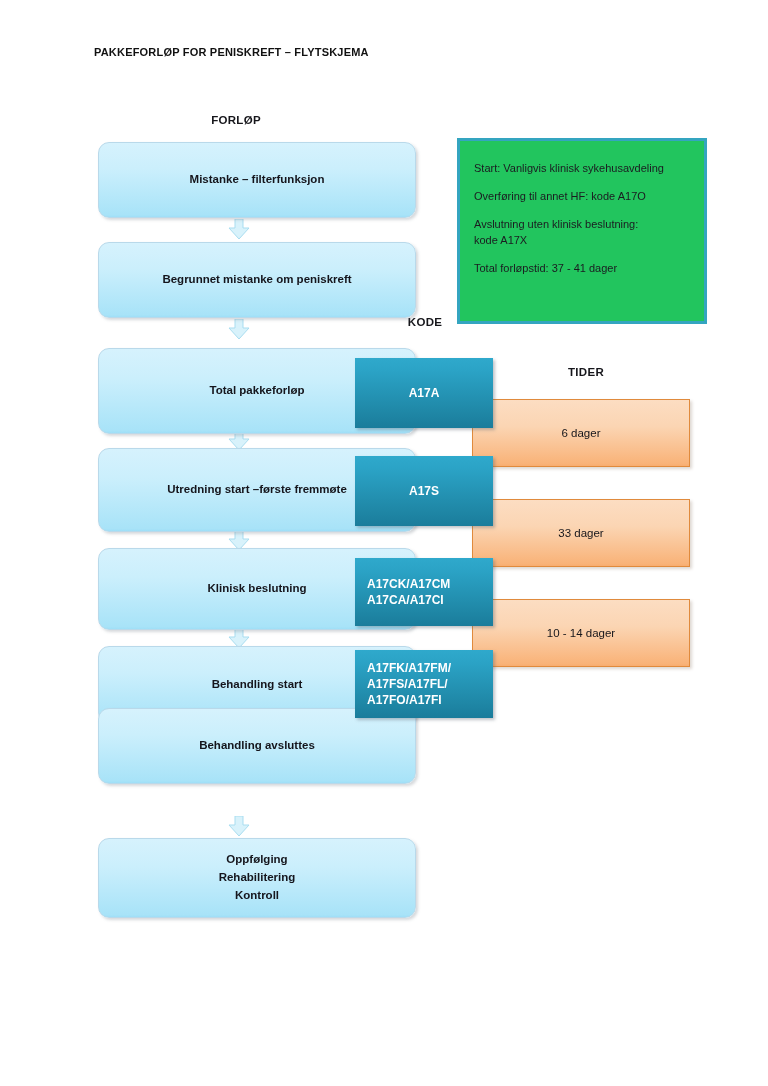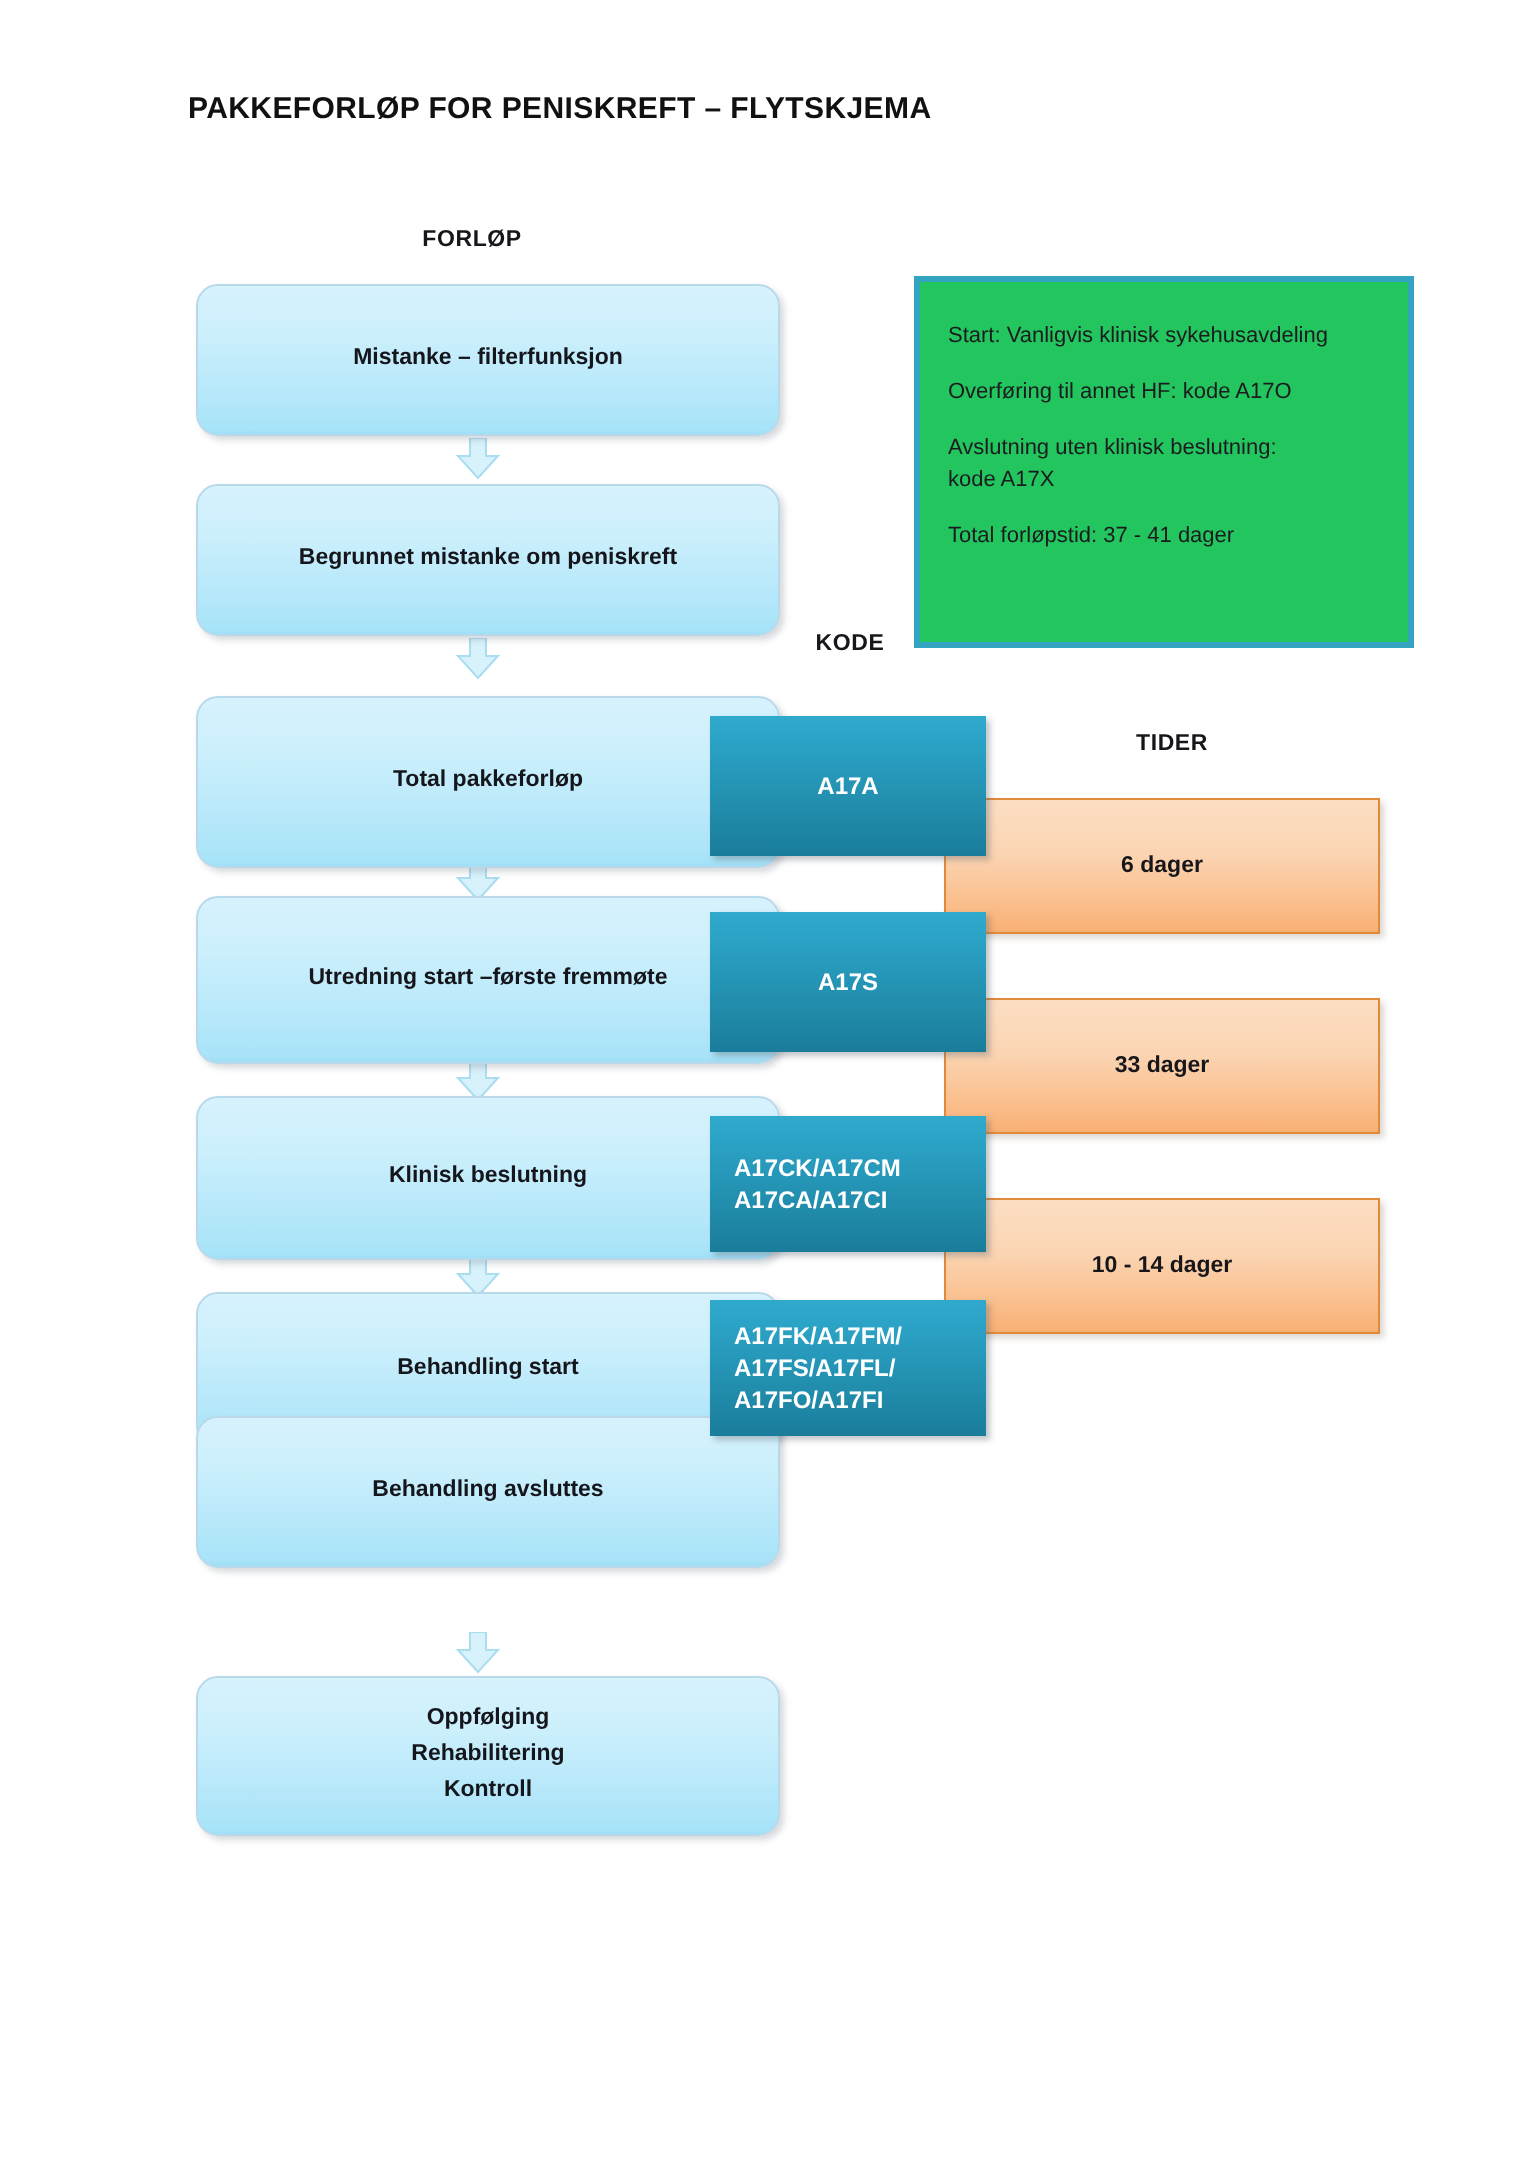--- a/index.html
+++ b/index.html
@@ -21,21 +21,21 @@
     left: 0; top: 0;
     width: 768px;
     height: 1086px;
   }
 
   
   .title {
     position: absolute;
     left: 94px;
     top: 46px;
-    font-size: 15px;
+    font-size: 11px;
     font-weight: bold;
     letter-spacing: 0.2px;
     color: #111111;
     white-space: nowrap;
   }
 
   
   .col-header {
     position: absolute;
     font-size: 11.5px;
@@ -46,21 +46,21 @@
     white-space: nowrap;
   }
   #hdr-forlop { left: 176px; top: 114px; width: 120px; }
   #hdr-kode   { left: 385px; top: 316px; width: 80px; }
   #hdr-tider  { left: 536px; top: 366px; width: 100px; }
 
   
   .flow-box {
     position: absolute;
     left: 98px;
-    width: 292px;
+    width: 318px;
     border: 1px solid #b9d9ea;
     border-radius: 11px;
     background: linear-gradient(to bottom, #d6f2fd 0%, #cbeffc 35%, #a8e3f8 97%, #9fdff7 100%);
     box-shadow: 2px 2px 3px rgba(120,130,140,0.30);
     box-sizing: border-box;
     display: flex;
     align-items: center;
     justify-content: center;
     z-index: 2;
   }
@@ -133,21 +133,21 @@
     background: linear-gradient(to bottom, #fcddc2 0%, #fbd5b3 40%, #f9b379 96%, #f8ad70 100%);
     box-shadow: 2px 2px 3px rgba(150,130,115,0.32);
     box-sizing: border-box;
     display: flex;
     align-items: center;
     justify-content: center;
     z-index: 3;
   }
   .time-box .time-label {
     font-size: 11.5px;
-    font-weight: bold;
+    font-weight: normal;
     color: #16161b;
     text-align: right;
   }
   #time-0 { top: 399px; height: 68px; }
   #time-1 { top: 499px; height: 68px; }
   #time-2 { top: 599px; height: 68px; }
 
   
   #info-box {
     position: absolute;

